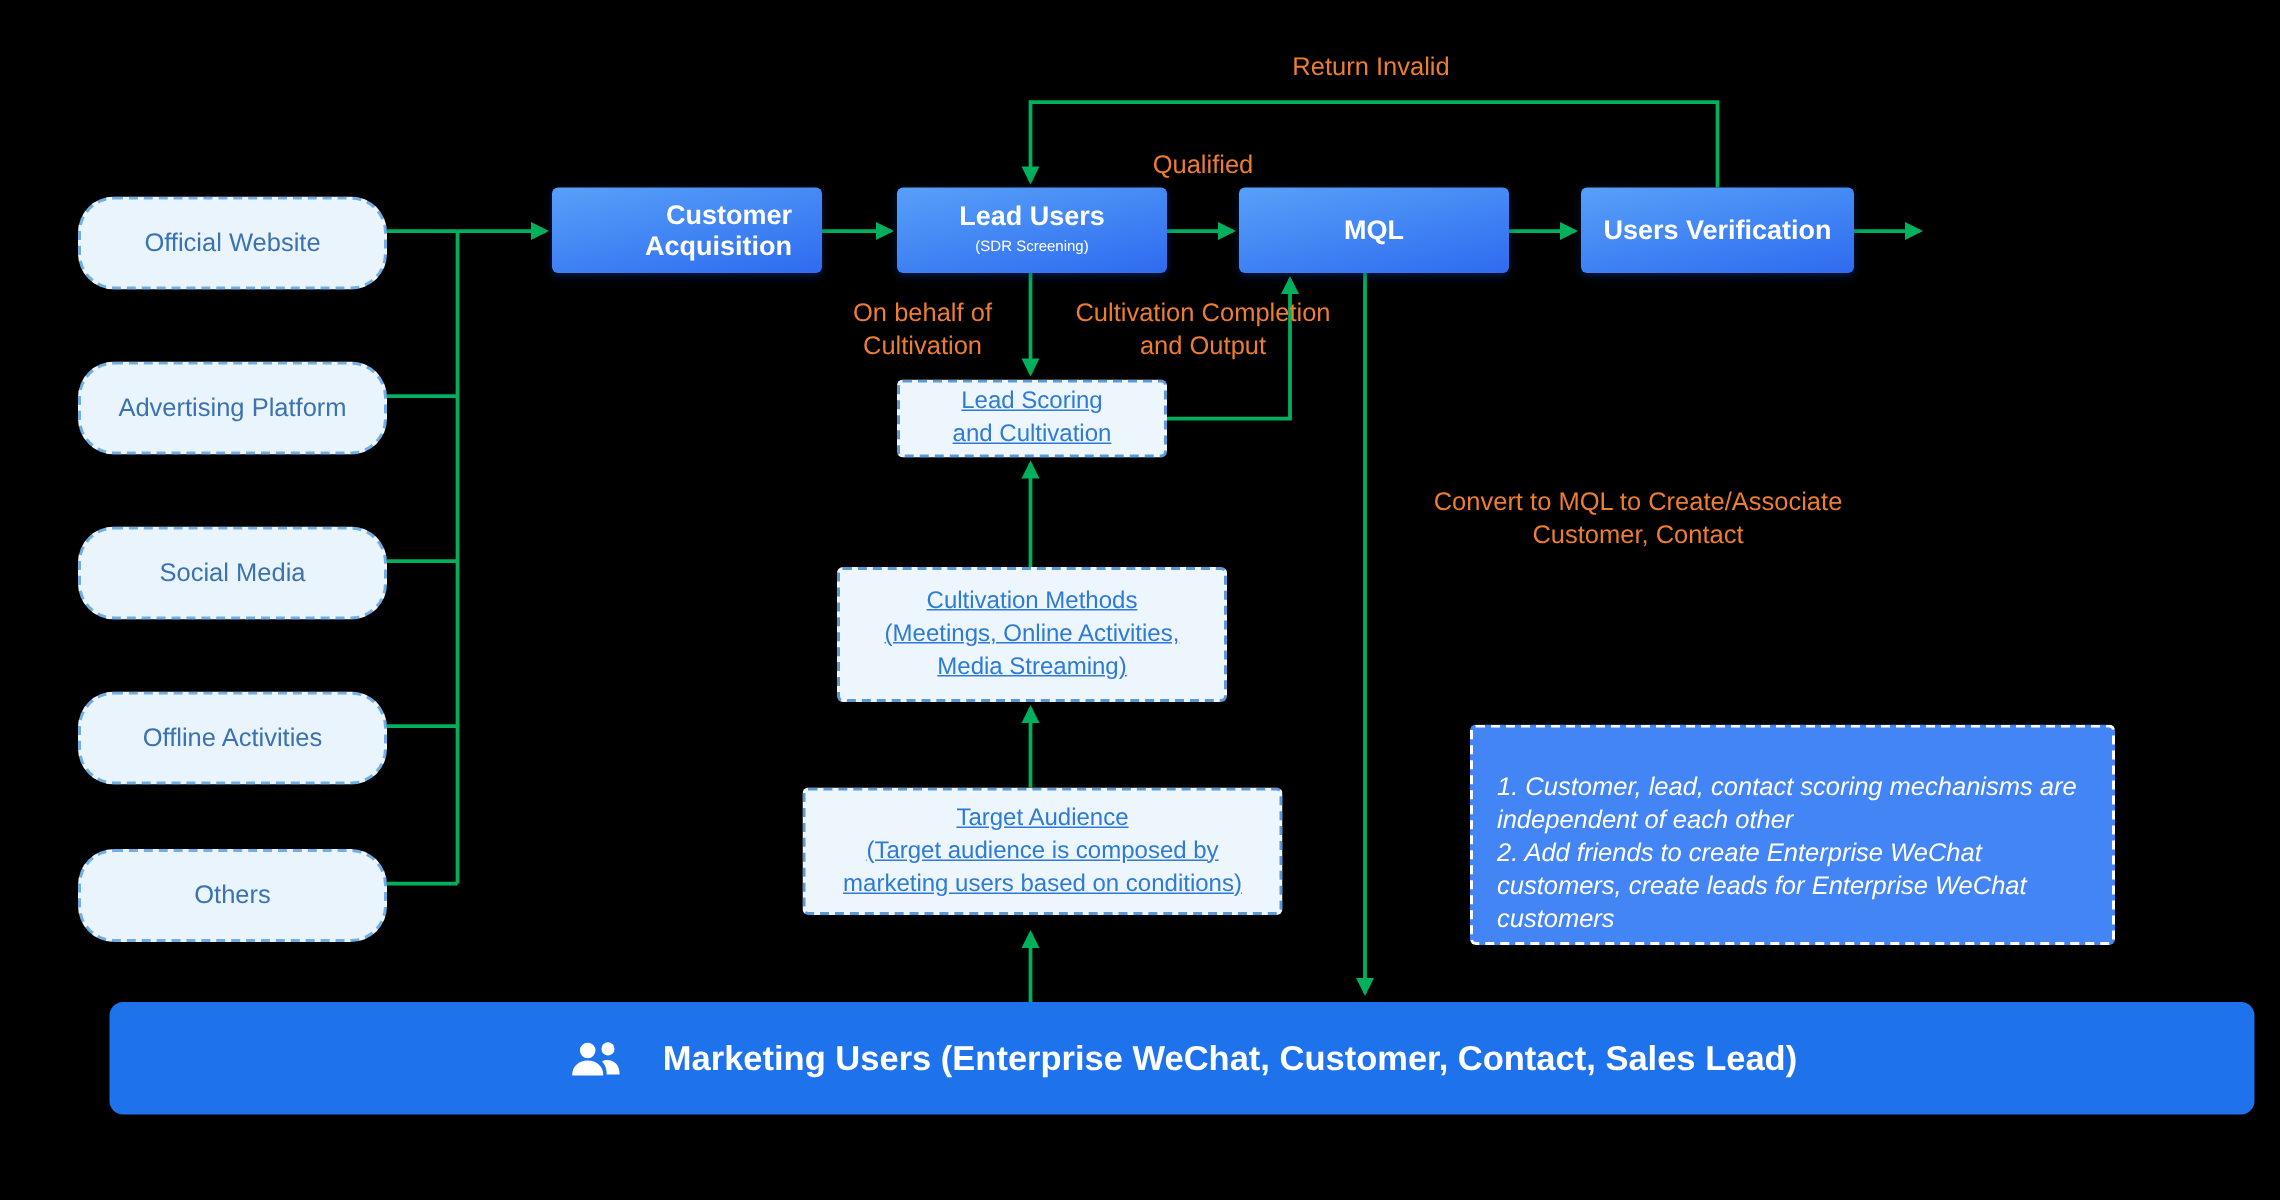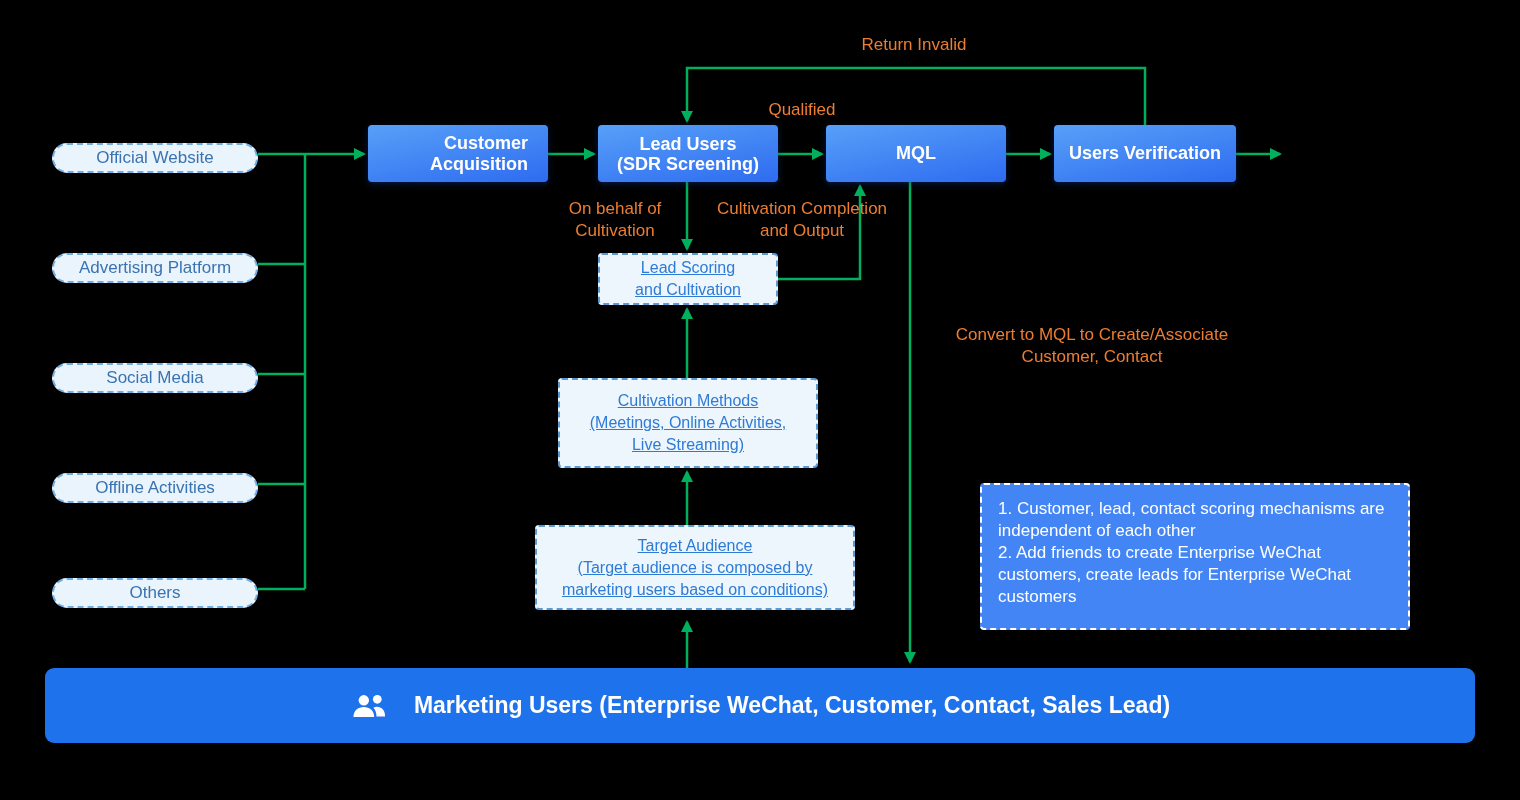--- a/index.html
+++ b/index.html
@@ -15,50 +15,50 @@
     --dashed-box-text:#2E7BD6;
   }
   html,body{margin:0;padding:0;background:#000;}
   .canvas{
     position:relative;width:1520px;height:800px;background:#000;
     font-family:"Liberation Sans","DejaVu Sans",sans-serif;overflow:hidden;
   }
   .connectors{position:absolute;left:0;top:0;width:1520px;height:800px;}
   .conn{stroke:var(--green);stroke-width:2.5;fill:none;}
   .pill{
-    position:absolute;width:206px;height:30px;border-radius:24px;box-sizing:border-box;
+    position:absolute;width:206px;height:62px;border-radius:24px;box-sizing:border-box;
     background:var(--pill-bg);border:2px dashed var(--pill-border);color:var(--pill-text);
-    display:flex;align-items:center;justify-content:center;font-size:17px;margin-top:12px;
+    display:flex;align-items:center;justify-content:center;font-size:17px;
   }
   .node{
     position:absolute;height:57px;border-radius:4px;box-sizing:border-box;
     background:linear-gradient(168deg,var(--node-gradient-start),var(--node-gradient-end));
     color:#fff;display:flex;flex-direction:column;align-items:center;justify-content:center;
     font-weight:bold;font-size:18px;line-height:21px;text-align:center;
     box-shadow:0 2px 6px rgba(0,60,160,.45);
   }
   .node .title{max-width:140px;text-align:right;}
-  .node .sub{font-weight:bold;font-size:18px;line-height:19px;}
+  .node .sub{font-weight:normal;font-size:10px;line-height:19px;}
   .dashed-box{
     position:absolute;background:#EDF5FD;border:2px dashed #5B9BD5;border-radius:4px;box-sizing:border-box;
     color:var(--dashed-box-text);display:flex;align-items:center;justify-content:center;
     text-align:center;font-size:16px;line-height:22px;white-space:pre-line;text-decoration:underline;
   }
   .olabel{
     position:absolute;color:var(--orange);font-size:17px;line-height:22px;
     text-align:center;white-space:pre-line;
   }
   .note{
     position:absolute;background:var(--note-blue);border:2px dashed #fff;border-radius:4px;
-    color:#fff;font-size:17px;line-height:22px;padding:13px 16px;white-space:pre-line;box-sizing:border-box;
+    color:#fff;font-size:17px;line-height:22px;padding:29px 16px;white-space:pre-line;box-sizing:border-box;font-style:italic;
   }
   .bar{
     position:absolute;background:var(--bar-blue);border-radius:9px;color:#fff;
     display:flex;align-items:center;justify-content:center;gap:26px;
-    font-size:23px;font-weight:bold;
+    font-size:23px;font-weight:bold;margin-left:28px;
   }
   .bar .icon{display:flex;align-items:center;}
 </style>
 </head>
 <body>
 
 <div class="canvas">
 
   <svg class="connectors" viewBox="0 0 1520 800">
     <defs>
@@ -116,21 +116,21 @@
     <span>Users Verification</span>
   </div>
 
   <div class="dashed-box" style="left:598px;top:253px;width:180px;height:52px">
     <span>Lead Scoring
 and Cultivation</span>
   </div>
   <div class="dashed-box" style="left:558px;top:378px;width:260px;height:90px">
     <span>Cultivation Methods
 (Meetings, Online Activities,
-Live Streaming)</span>
+Media Streaming)</span>
   </div>
   <div class="dashed-box" style="left:535px;top:525px;width:320px;height:85px">
     <span>Target Audience
 (Target audience is composed by
 marketing users based on conditions)</span>
   </div>
 
   <div class="olabel" style="left:814px;top:34px;width:200px">Return Invalid</div>
   <div class="olabel" style="left:732px;top:99px;width:140px">Qualified</div>
   <div class="olabel" style="left:535px;top:198px;width:160px">On behalf of

